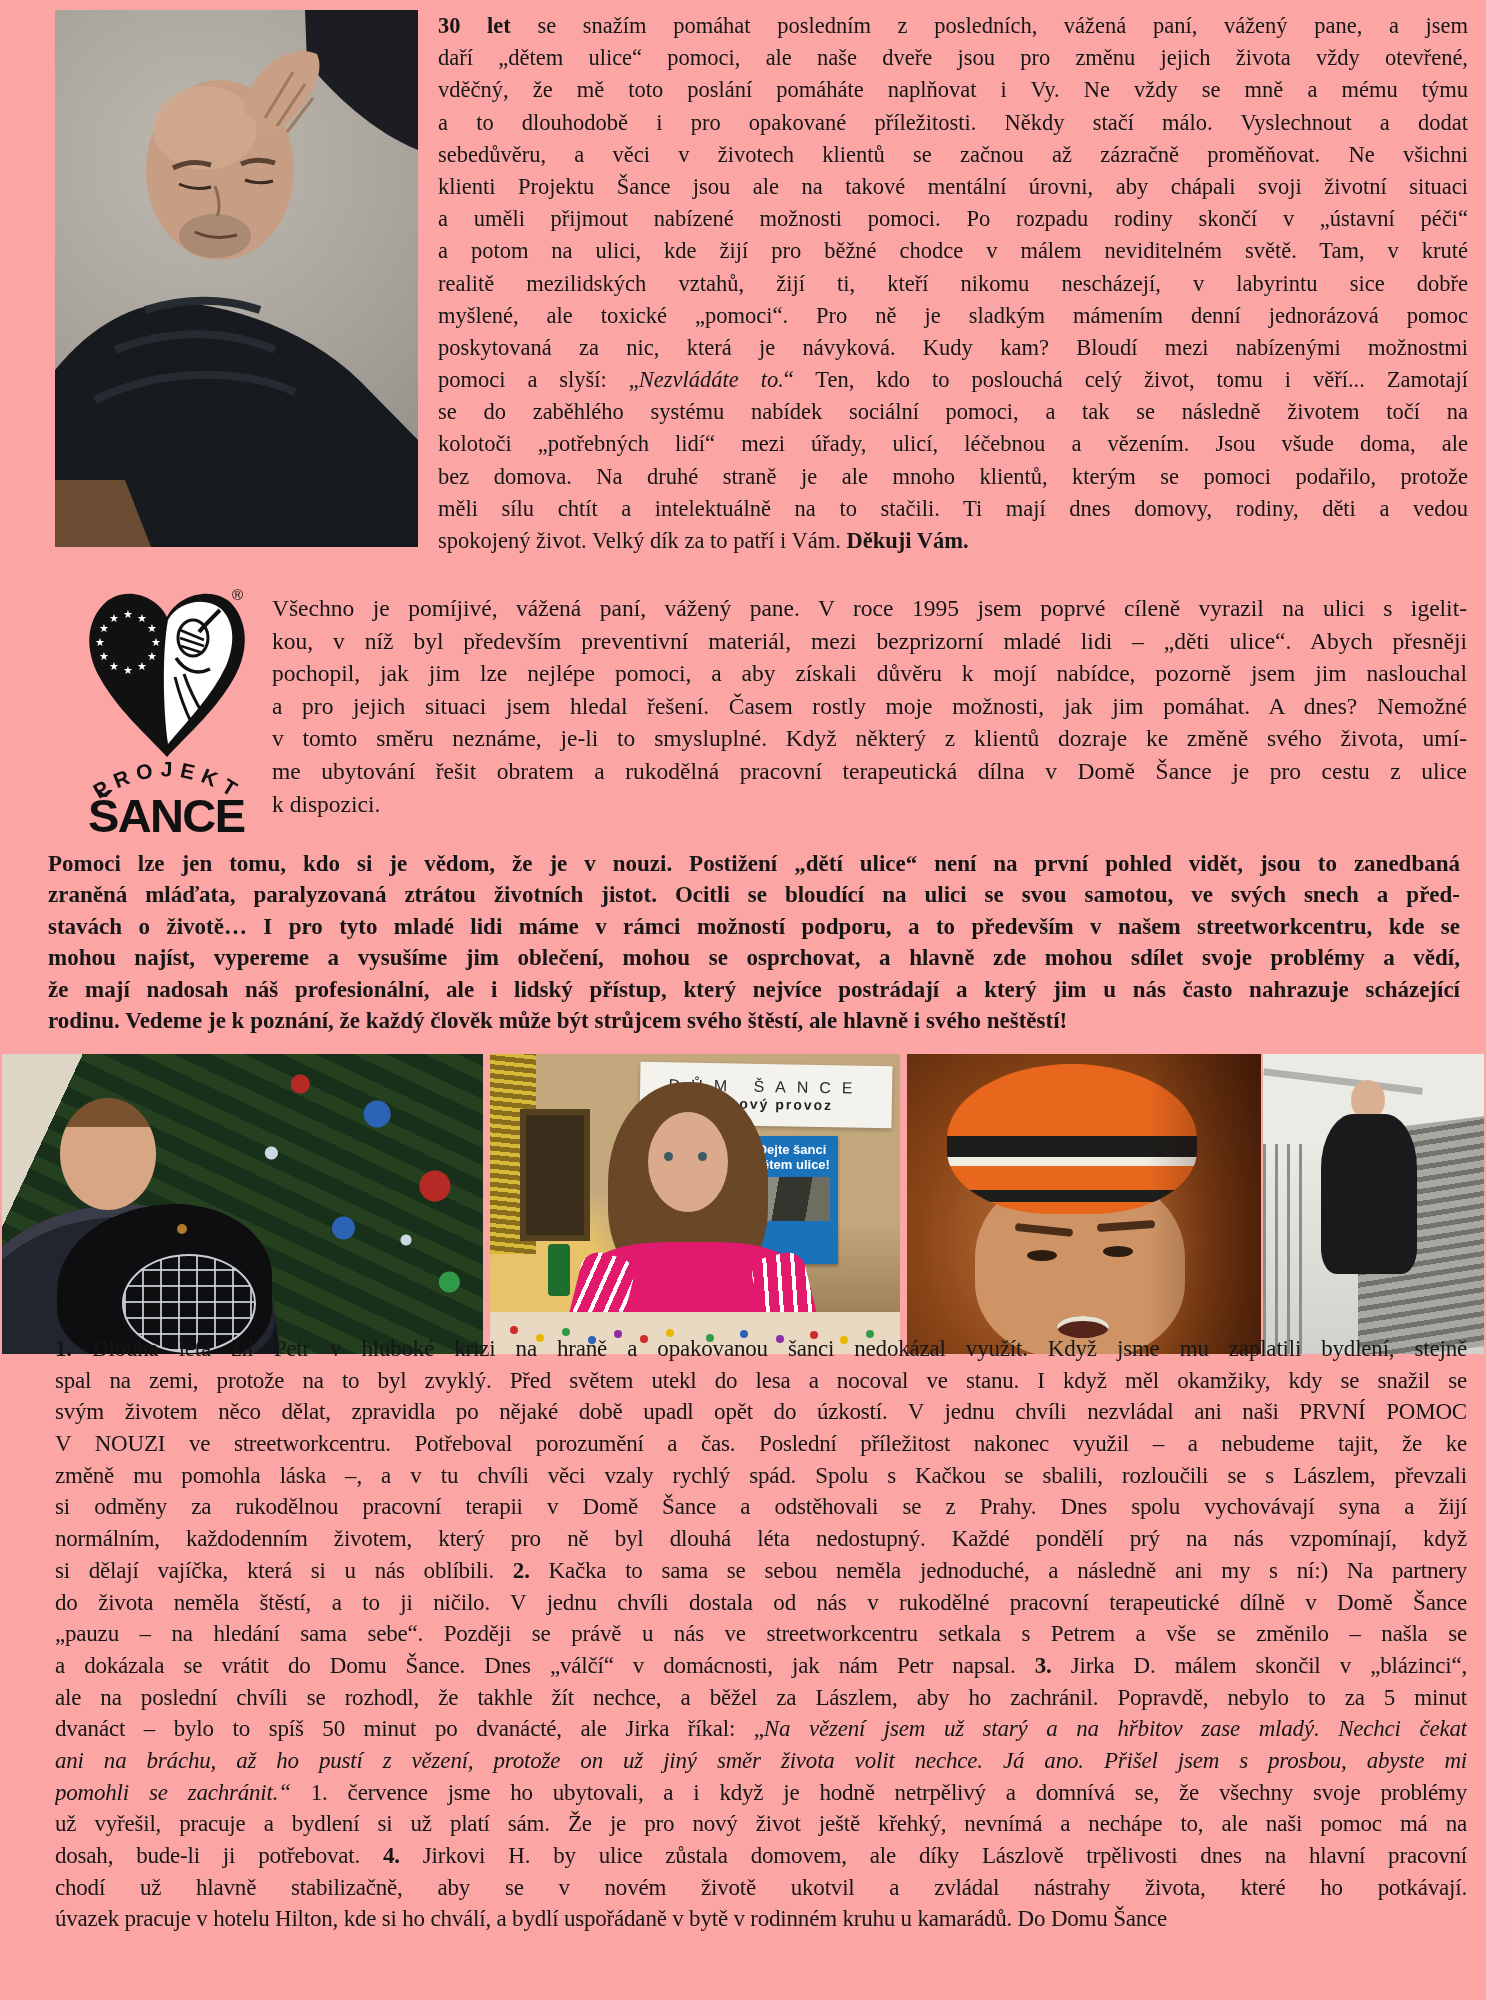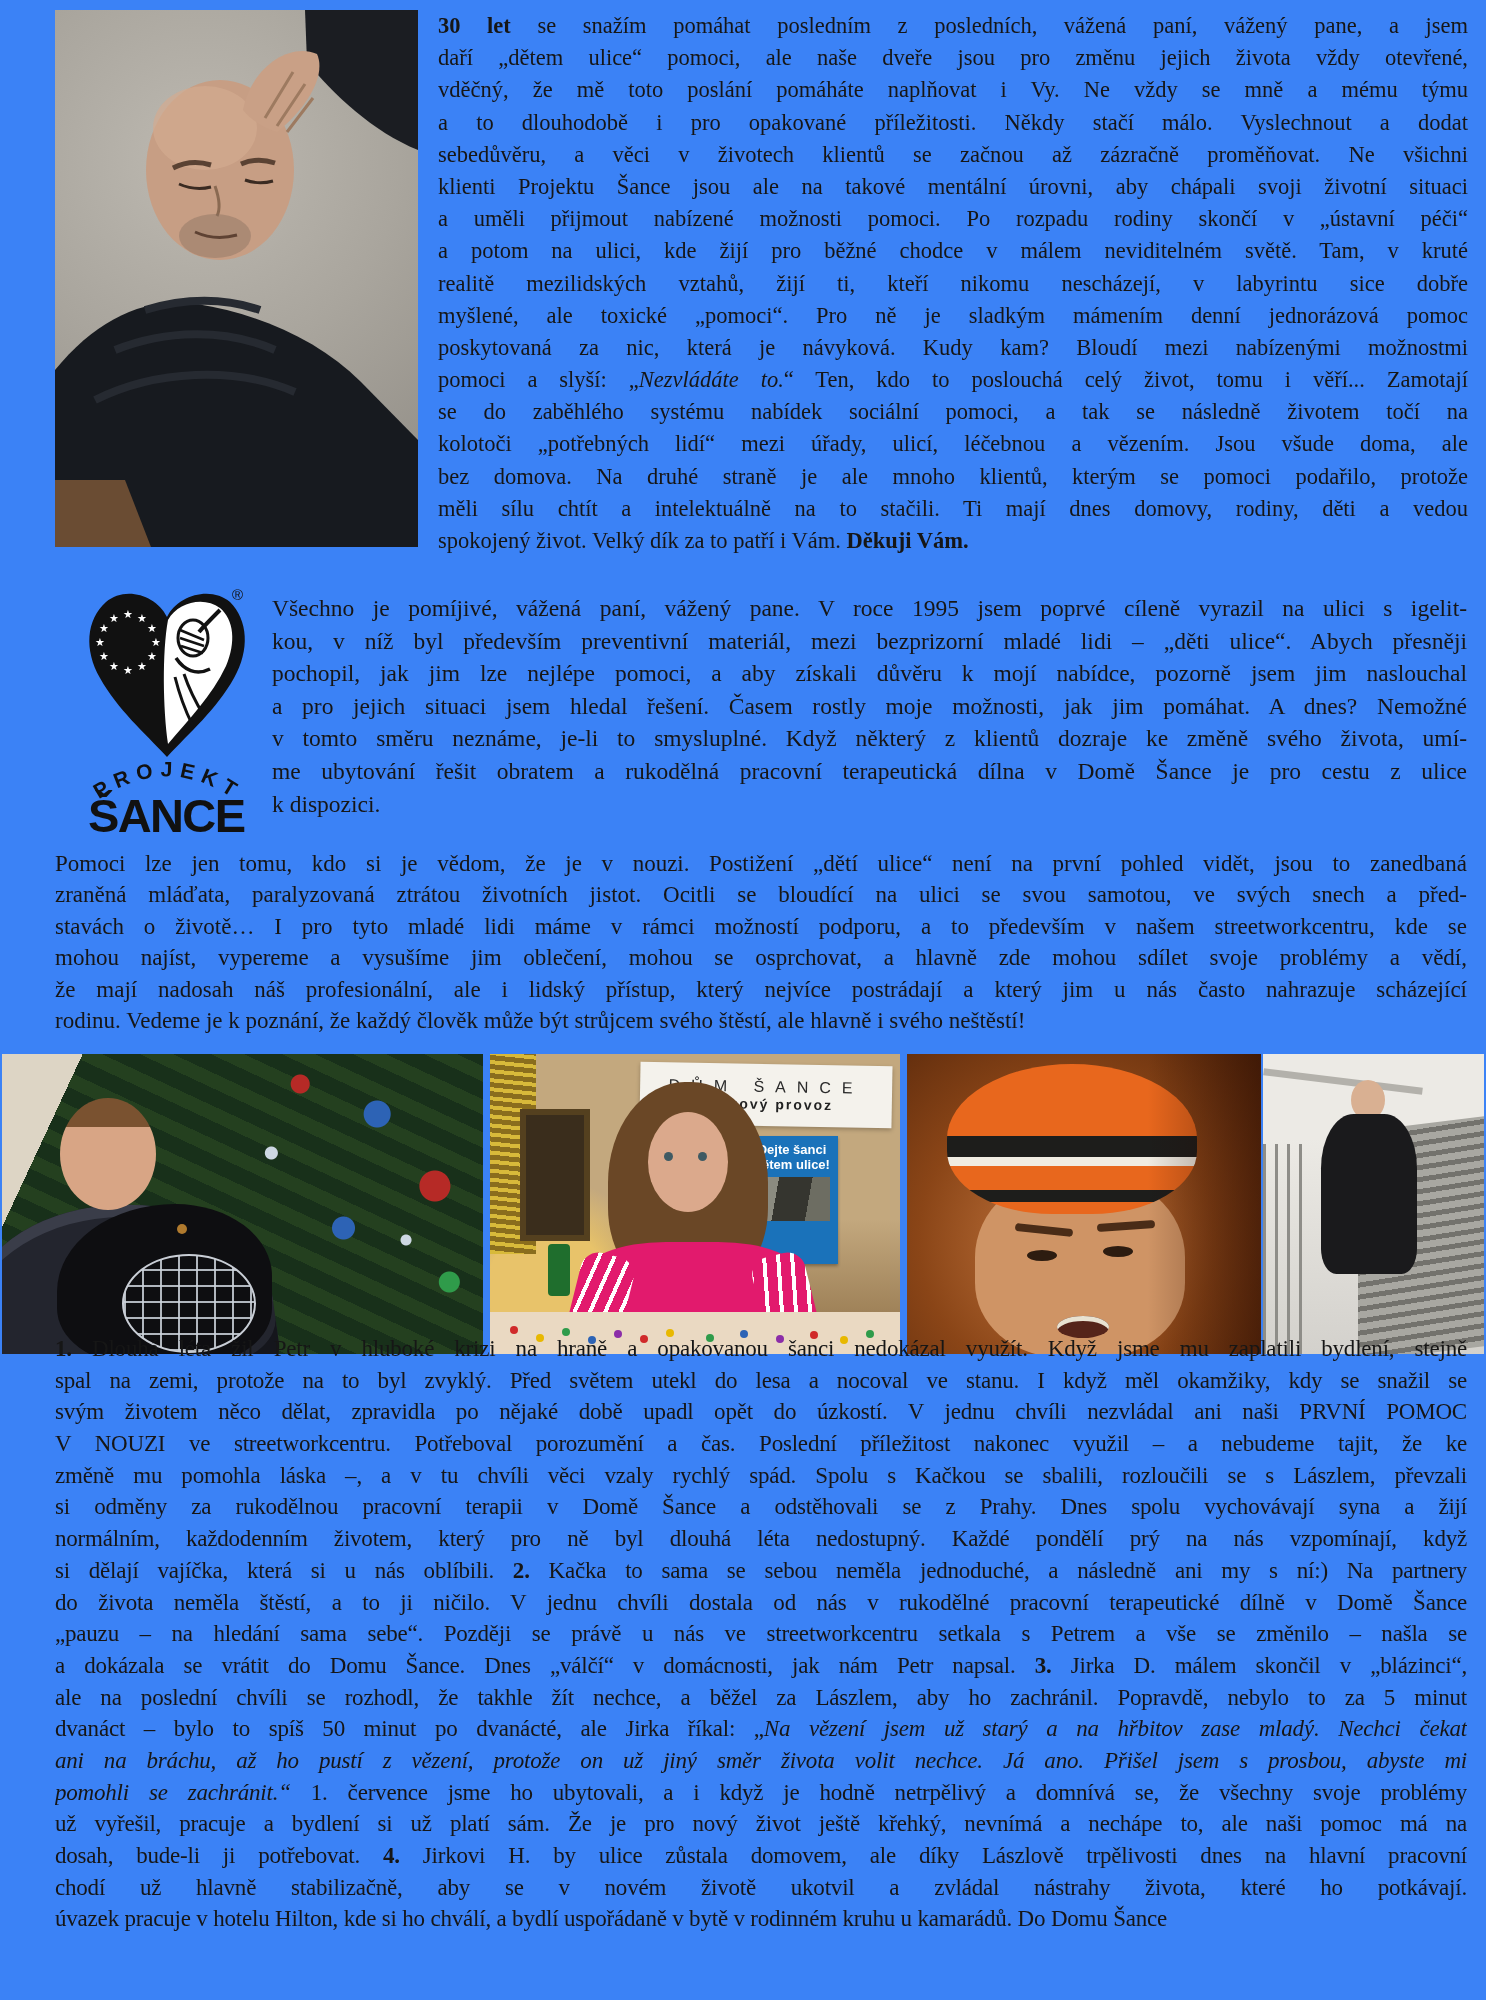--- a/index.html
+++ b/index.html
@@ -1,32 +1,32 @@
 <!DOCTYPE html>
 <html><head>
 <meta charset="utf-8">
 <style>
   html,body{margin:0;padding:0;background:#ffffff;}
-  .page{position:relative;width:1486px;height:2000px;background:#3b82f6;
+  .page{position:relative;width:1486px;height:2000px;background:#fca5a5;
         font-family:"Liberation Serif", serif;color:#161616;overflow:hidden;}
   .abs{position:absolute;}
 
   
   .jlines .jline{
     text-align:justify;
     text-align-last:justify;
     height:var(--lh);
     line-height:var(--lh);
     overflow:hidden;
   }
   .jlines .jline:last-child{text-align-last:left;}
 
   #intro-text{left:438px;top:10px;width:1030px;font-size:22.5px;--lh:32.2px;}
   #founder-text{left:272px;top:592px;width:1195px;font-size:23.5px;--lh:32.6px;}
-  #mission-text{left:55px;top:848px;width:1412px;font-size:23px;--lh:31.4px;}
+  #mission-text{left:48px;top:848px;width:1412px;font-size:23px;font-weight:bold;--lh:31.4px;}
   #stories-text{left:55px;top:1333px;width:1412px;font-size:23px;--lh:31.7px;letter-spacing:-0.2px;}
 
   
   #portrait{left:55px;top:10px;width:363px;height:537px;
     background:radial-gradient(circle at 40% 28%,#bdb9b1 0%,#a9a59d 45%,#8d8982 100%);}
 
   
   #logo{left:80px;top:582px;width:175px;height:255px;}
   #logo svg{display:block;width:100%;height:100%;}
   .logo-star{font-family:"DejaVu Sans",sans-serif;font-size:11px;fill:#ffffff;text-anchor:middle;}

